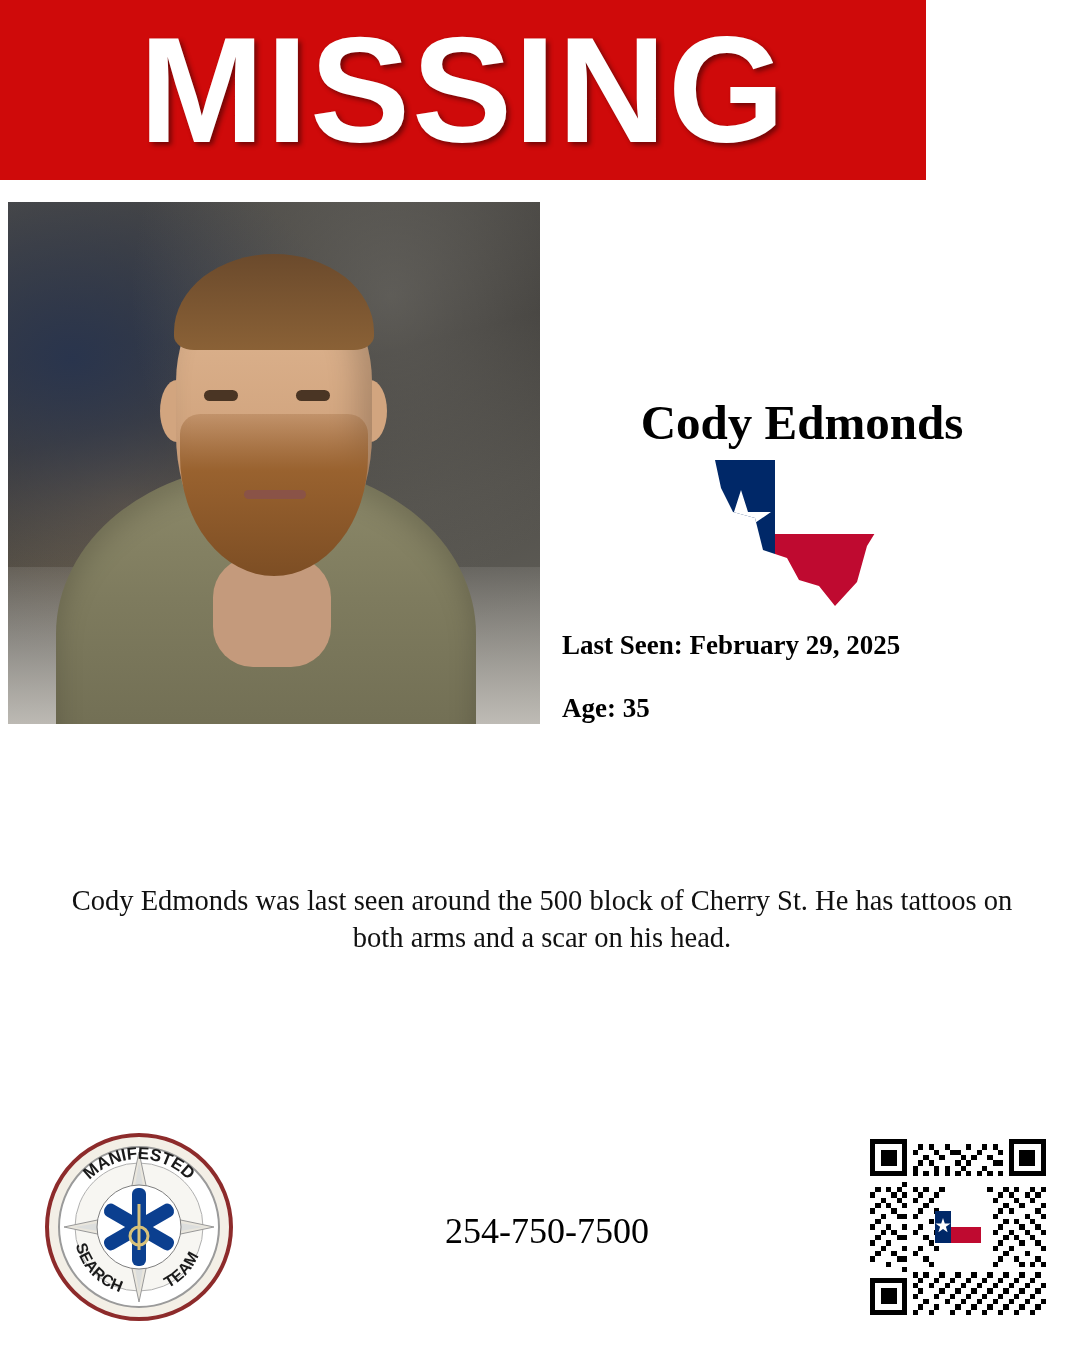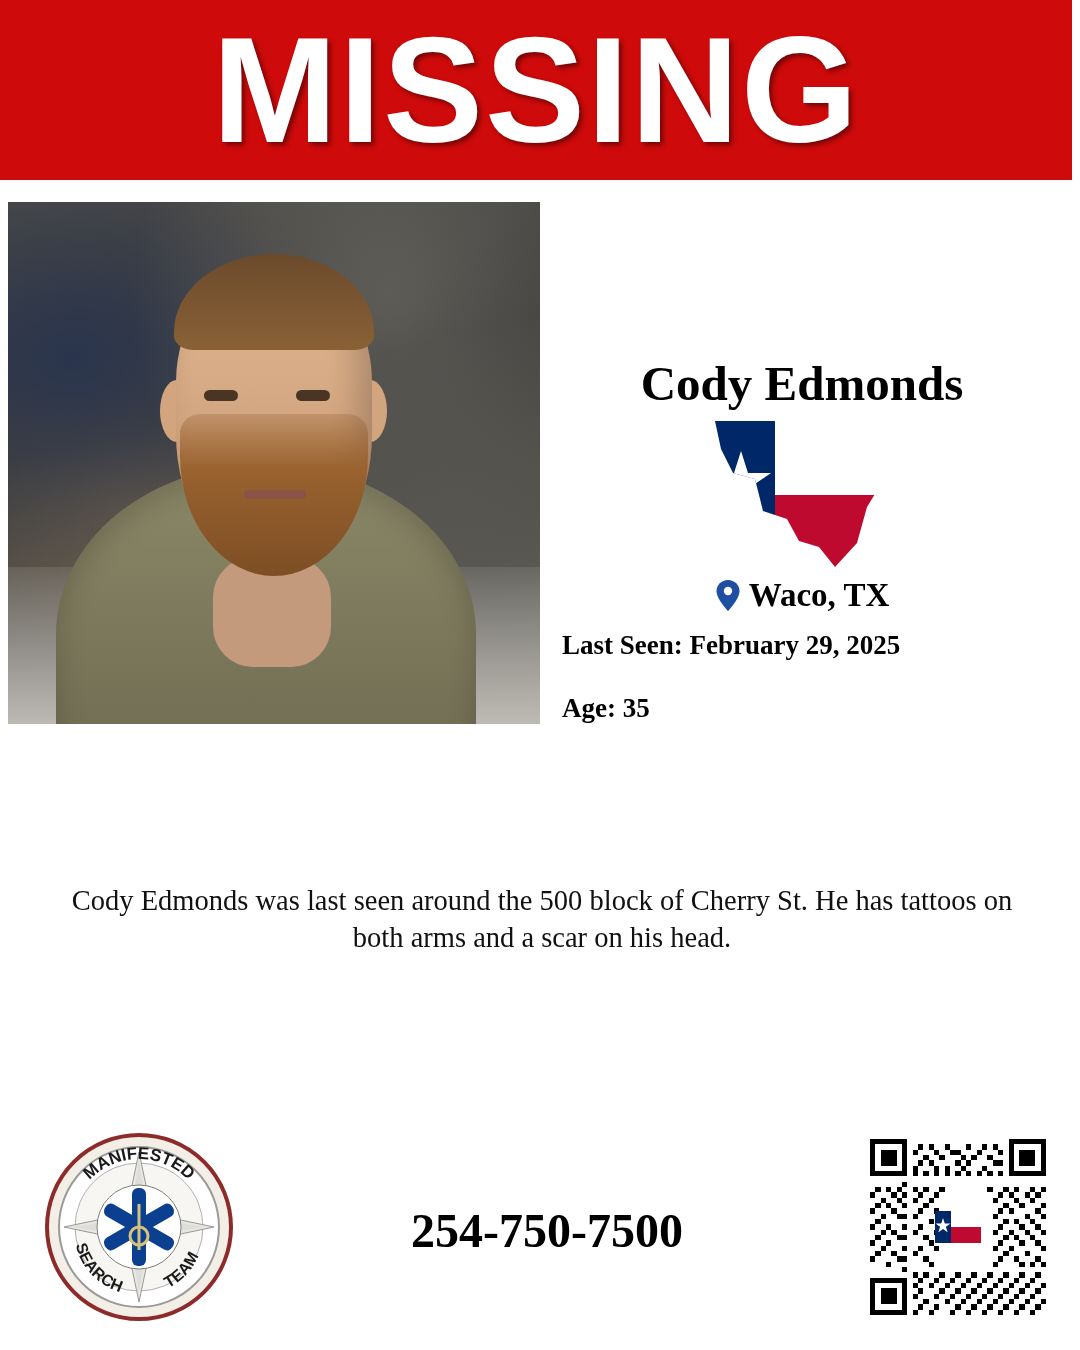--- a/index.html
+++ b/index.html
@@ -10,21 +10,21 @@
     width: 1080px;
     height: 1350px;
     background: #ffffff;
     font-family: "Liberation Serif", serif;
     position: relative;
     overflow: hidden;
   }
 
   
   .banner {
-    width: 1072px;
+    width: 926px;
     height: 180px;
     background: #cf0a0a;
     display: flex;
     align-items: center;
     justify-content: center;
     box-sizing: border-box;
   }
   .banner-title {
     color: #ffffff;
     font-family: "Liberation Sans", sans-serif;
@@ -194,22 +194,22 @@
     text-align: center;
     margin-left: -10px;
     margin-top: 8px;
   }
   .contact-agency {
     font-size: 36px;
     font-weight: bold;
     line-height: 1.35;
   }
   .contact-phone {
-    font-size: 48px;
-    font-weight: bold;
+    font-size: 36px;
+    font-weight: normal;
     line-height: 1.35;
   }
   .qr-wrap {
     width: 176px;
     height: 176px;
     margin-right: 34px;
     flex: none;
     position: relative;
     background: #ffffff;
   }
@@ -256,29 +256,20 @@
         </clipPath>
       </defs>
       <g clip-path="url(#txclip)">
         <rect x="0" y="0" width="68" height="160" fill="#002868"></rect>
         <rect x="68" y="0" width="122" height="80" fill="#ffffff"></rect>
         <rect x="68" y="80" width="122" height="80" fill="#bf0a30"></rect>
         <polygon points="34,36 41,58 64,58 45,71 52,93 34,79 16,93 23,71 4,58 27,58" fill="#ffffff"></polygon>
       </g>
     </svg>
 
-    <div class="location-row">
-      <span class="pin-icon">
-        <svg width="26" height="34" viewBox="0 0 26 34">
-          <path d="M13 1 C6.4 1 1.5 6 1.5 12.2 C1.5 20 13 32 13 32 C13 32 24.5 20 24.5 12.2 C24.5 6 19.6 1 13 1 Z" fill="#1f4fa3"></path>
-          <circle cx="13" cy="12" r="4.2" fill="#ffffff"></circle>
-        </svg>
-      </span>
-      <span>Waco, TX</span>
-    </div>
 
     <div class="detail-line">Last Seen: February 29, 2025</div>
     <div class="detail-line second">Age: 35</div>
   </div>
 </div>
 
 <div class="description">Cody Edmonds was last seen around the 500 block of Cherry St. He has tattoos on both arms and a scar on his head.</div>
 
 <div class="footer">
 

